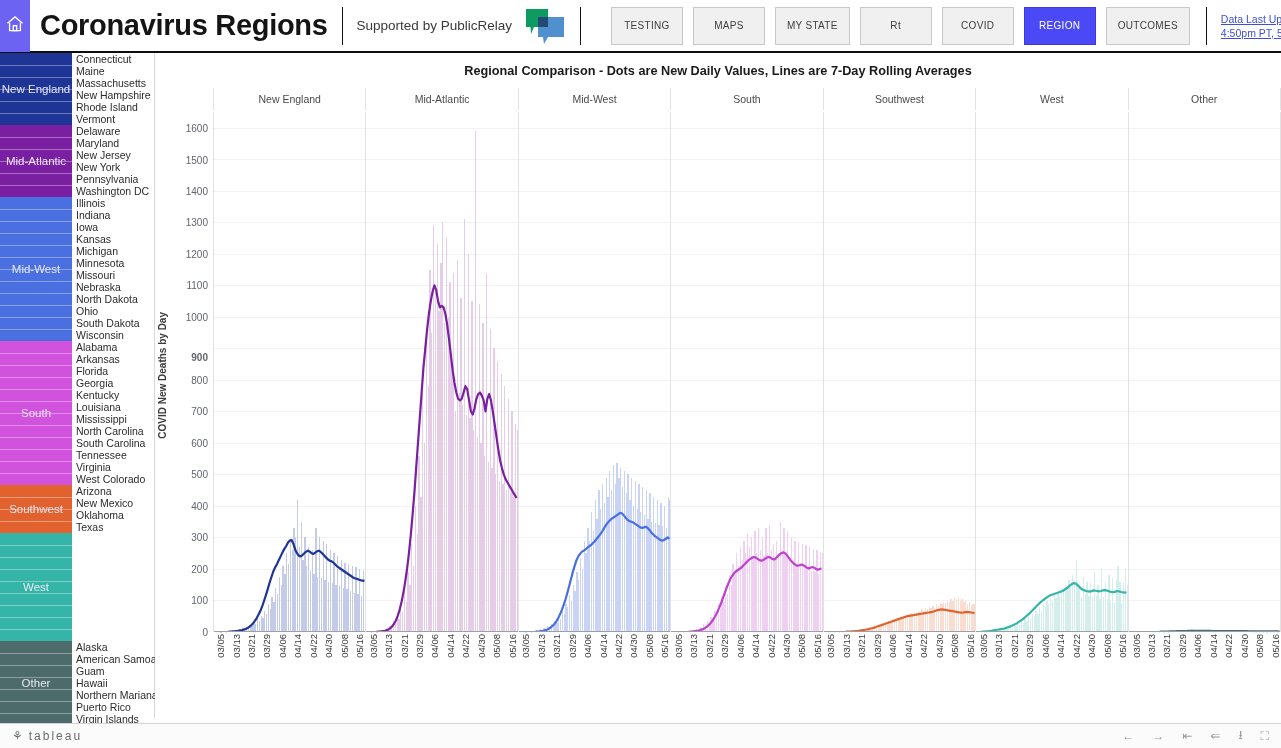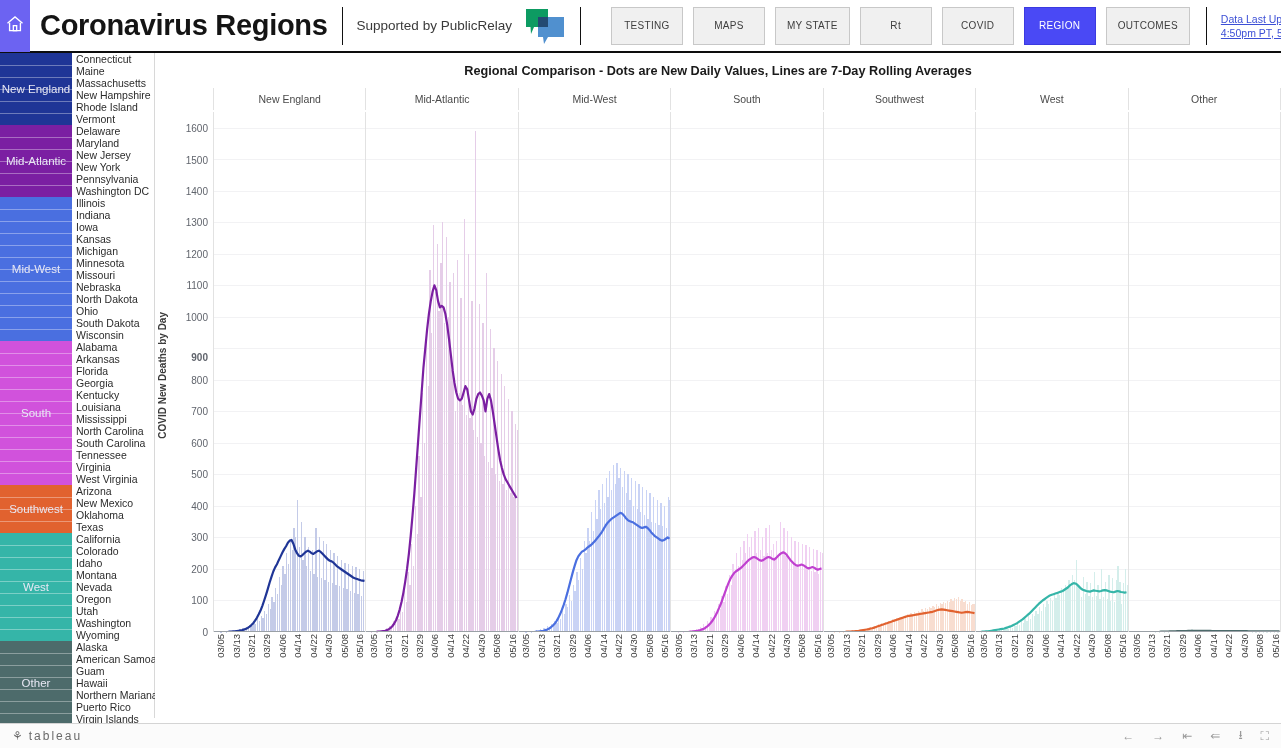--- a/index.html
+++ b/index.html
@@ -244,21 +244,21 @@
           <div class="state-row">Arkansas</div>
           <div class="state-row">Florida</div>
           <div class="state-row">Georgia</div>
           <div class="state-row">Kentucky</div>
           <div class="state-row">Louisiana</div>
           <div class="state-row">Mississippi</div>
           <div class="state-row">North Carolina</div>
           <div class="state-row">South Carolina</div>
           <div class="state-row">Tennessee</div>
           <div class="state-row">Virginia</div>
-          <div class="state-row">West Virginia</div>
+          <div class="state-row">West Colorado</div>
         </div>
       </div>
       <div class="region-gap"></div>
       <div class="region-block">
         <div class="region-swatch" style="background: rgb(225, 98, 47); height: 48px;">
           <div class="rowline" style="top: 12px;"></div>
           <div class="rowline" style="top: 24px;"></div>
           <div class="rowline" style="top: 36px;"></div>
           <span style="position: relative;">Southwest</span>
         </div>
@@ -274,31 +274,20 @@
         <div class="region-swatch" style="background: rgb(53, 181, 168); height: 108px;">
           <div class="rowline" style="top: 12px;"></div>
           <div class="rowline" style="top: 24px;"></div>
           <div class="rowline" style="top: 36px;"></div>
           <div class="rowline" style="top: 48px;"></div>
           <div class="rowline" style="top: 60px;"></div>
           <div class="rowline" style="top: 72px;"></div>
           <div class="rowline" style="top: 84px;"></div>
           <div class="rowline" style="top: 96px;"></div>
           <span style="position: relative;">West</span>
-        </div>
-        <div class="region-states">
-          <div class="state-row">California</div>
-          <div class="state-row">Colorado</div>
-          <div class="state-row">Idaho</div>
-          <div class="state-row">Montana</div>
-          <div class="state-row">Nevada</div>
-          <div class="state-row">Oregon</div>
-          <div class="state-row">Utah</div>
-          <div class="state-row">Washington</div>
-          <div class="state-row">Wyoming</div>
         </div>
       </div>
       <div class="region-gap"></div>
       <div class="region-block">
         <div class="region-swatch" style="background: rgb(77, 107, 107); height: 84px;">
           <div class="rowline" style="top: 12px;"></div>
           <div class="rowline" style="top: 24px;"></div>
           <div class="rowline" style="top: 36px;"></div>
           <div class="rowline" style="top: 48px;"></div>
           <div class="rowline" style="top: 60px;"></div>

